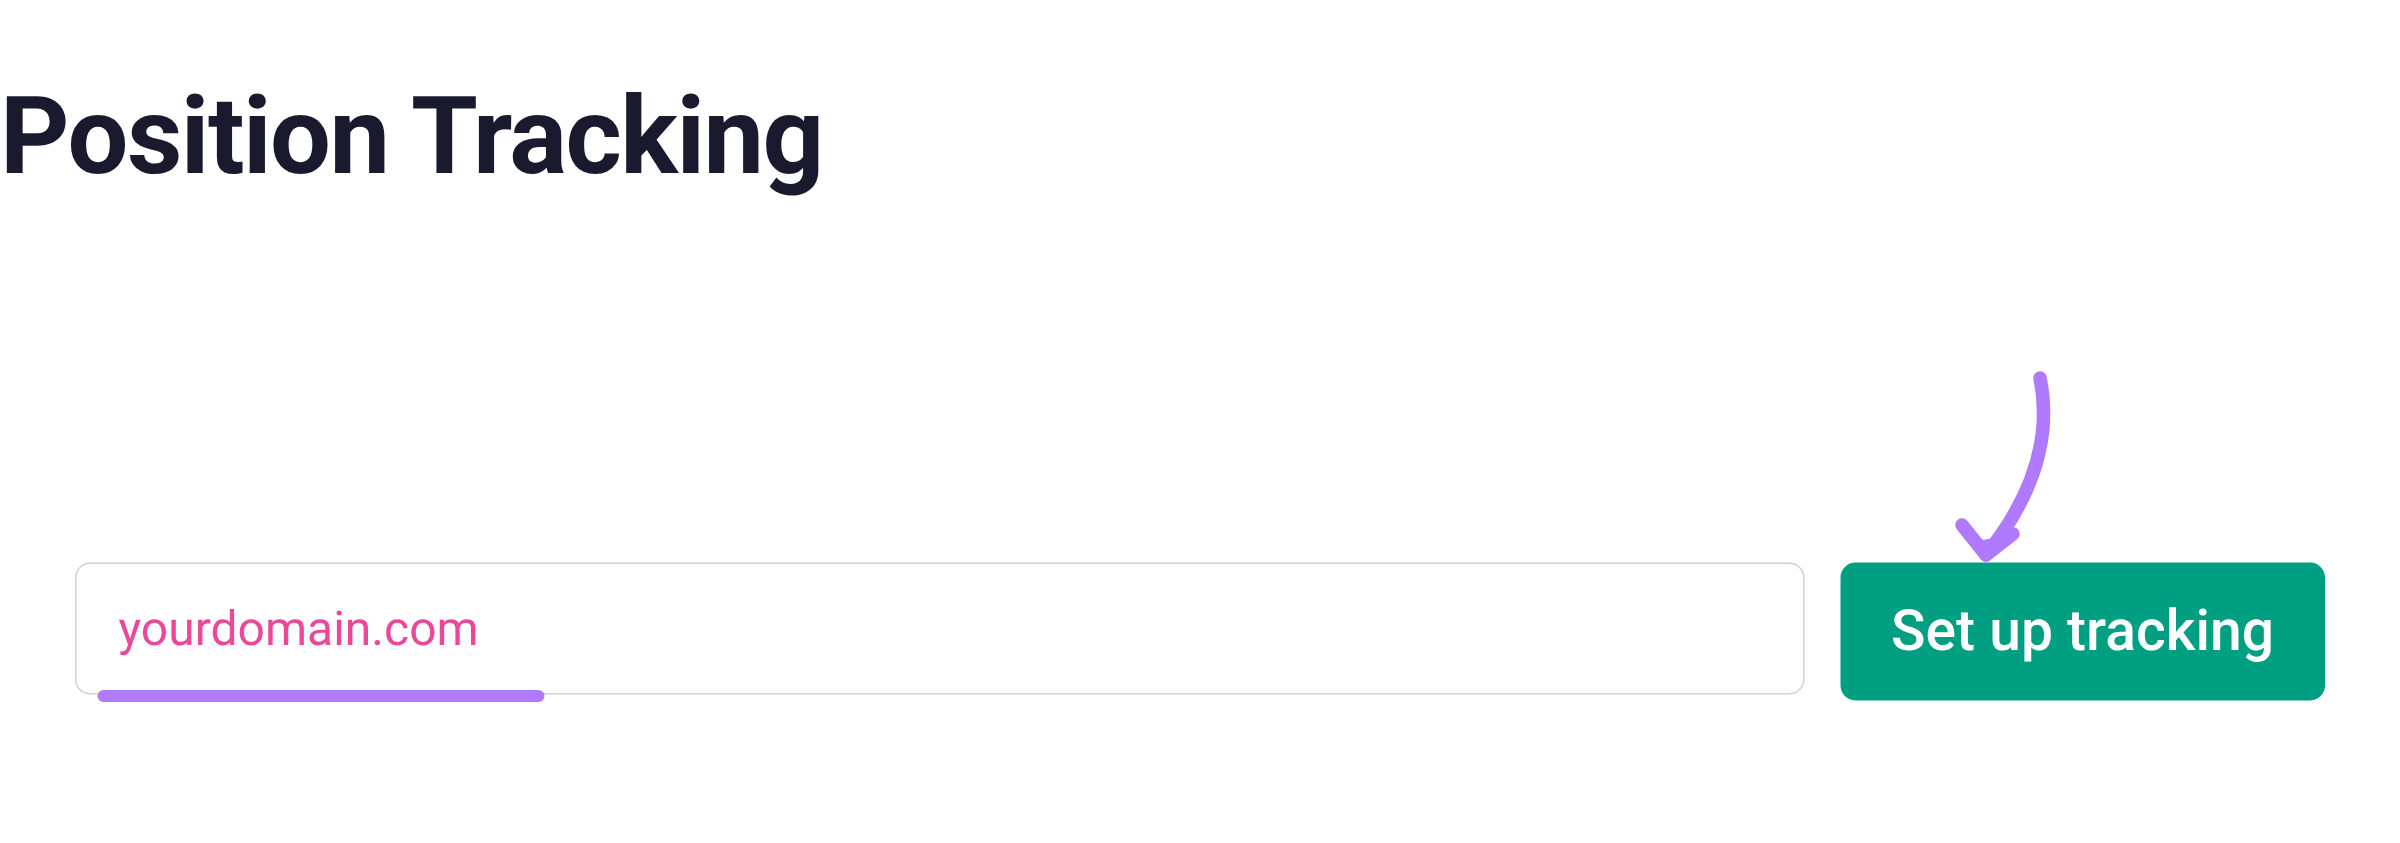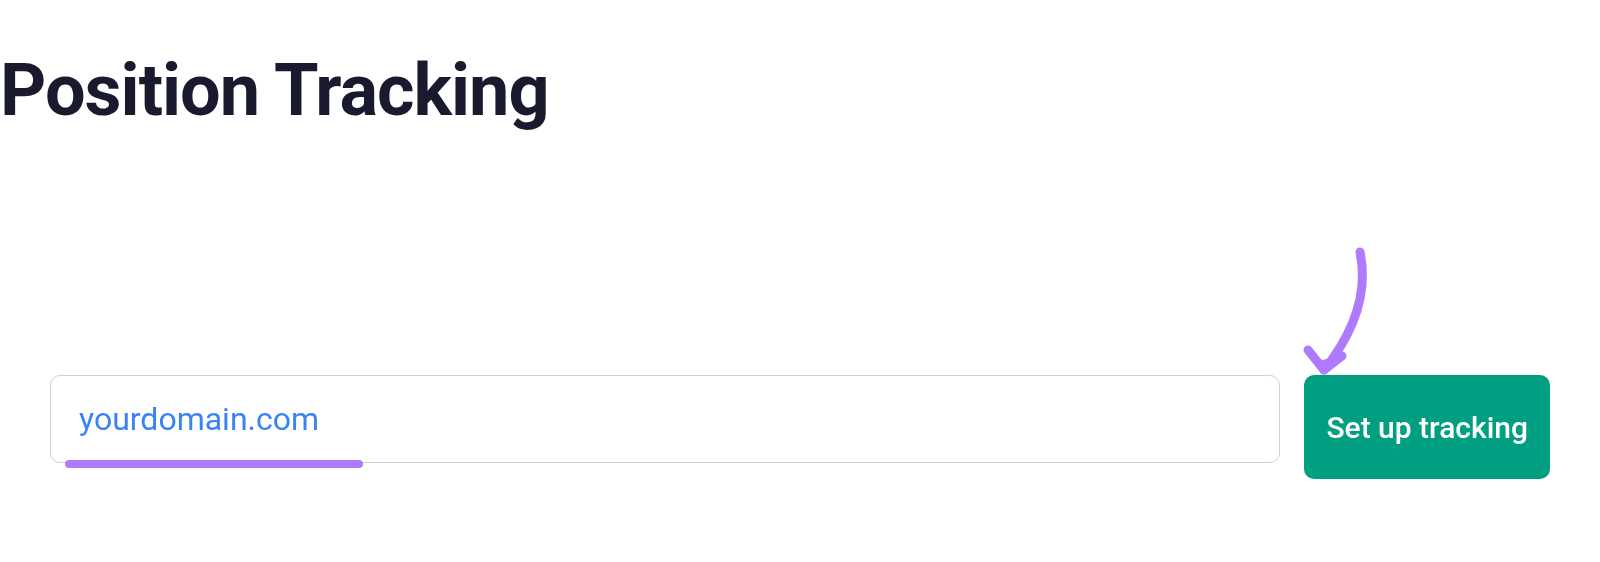--- a/index.html
+++ b/index.html
@@ -45,35 +45,35 @@
       gap: 24px;
       align-items: stretch;
     }
     .domain-input {
       flex: 1;
       height: 88px;
       border: 1.5px solid #d0d0d0;
       border-radius: 10px;
       padding: 0 28px;
       font-size: 32px;
-      color: #3b82f6;
+      color: #ec4899;
       outline: none;
       font-family: inherit;
     }
     .domain-input::placeholder {
       color: #1a1a2e;
     }
     .setup-button {
-      height: 104px;
-      padding: 0 22px;
+      height: 92px;
+      padding: 0 34px;
       background: #009f81;
       color: #ffffff;
       border: none;
       border-radius: 10px;
-      font-size: 30px;
+      font-size: 38px;
       font-weight: 500;
       cursor: pointer;
       font-family: inherit;
       white-space: nowrap;
     }
     .underline-annotation {
       position: absolute;
       left: 65px;
       top: 460px;
       width: 298px;

